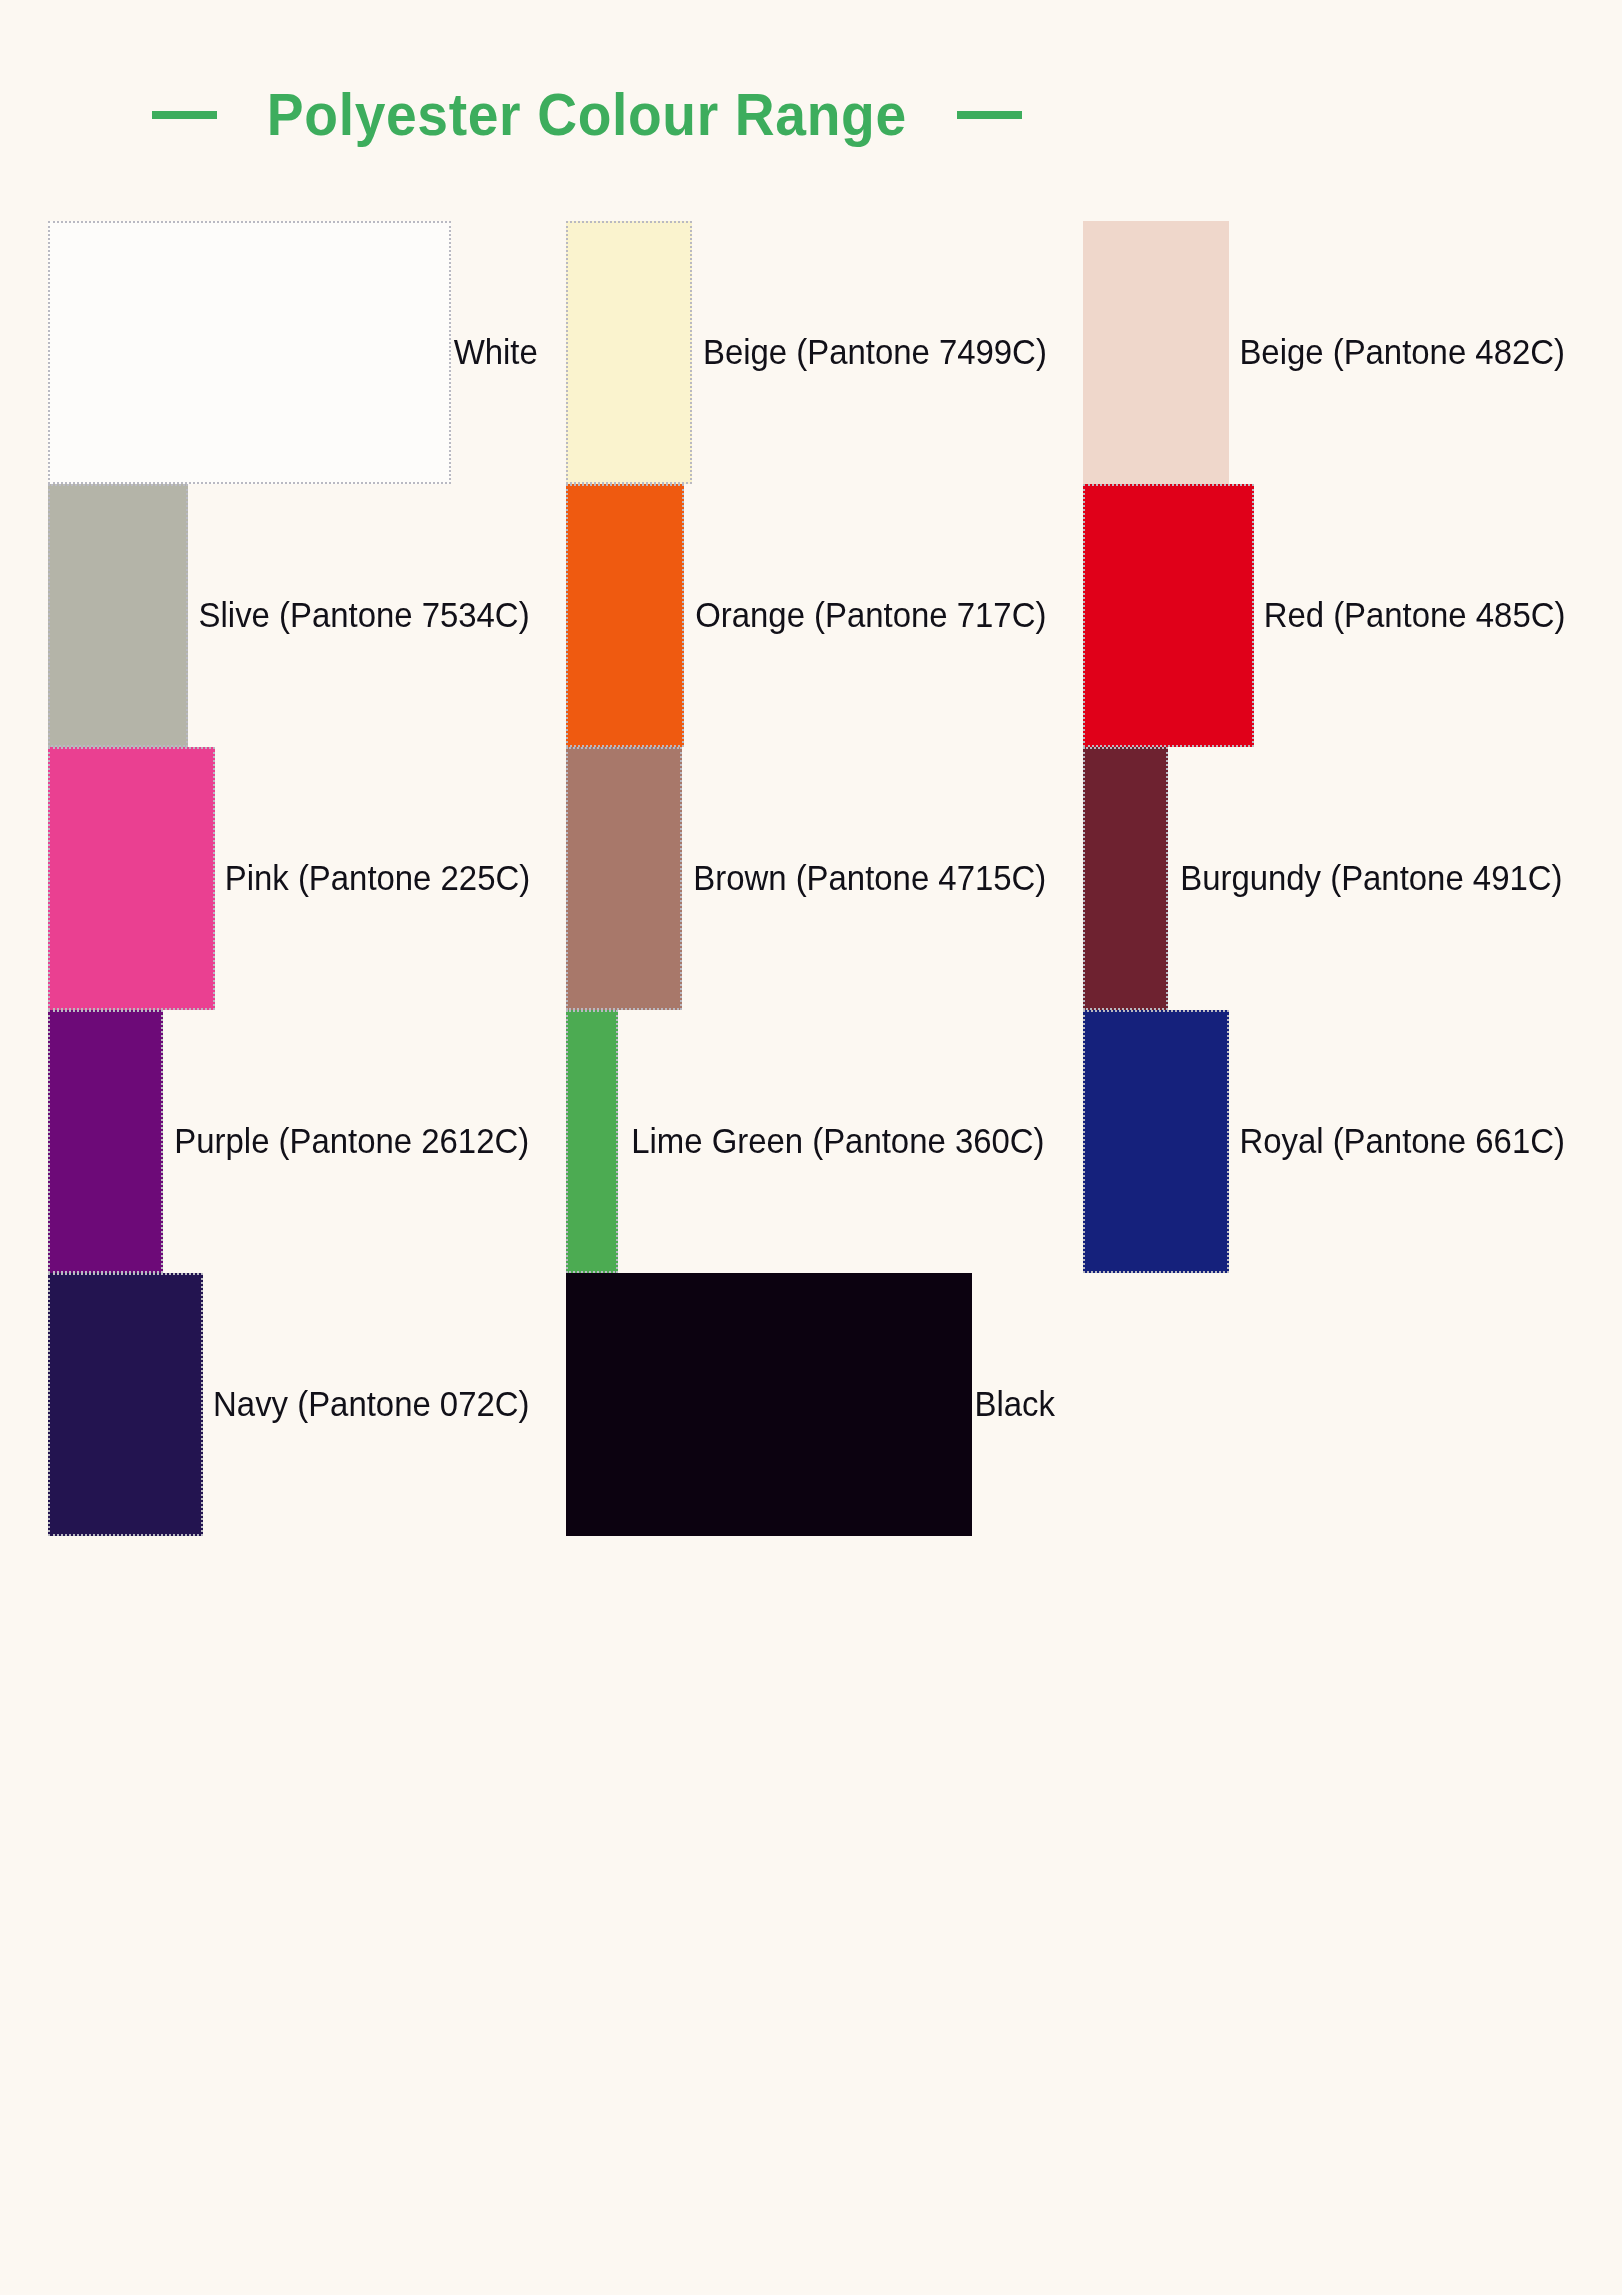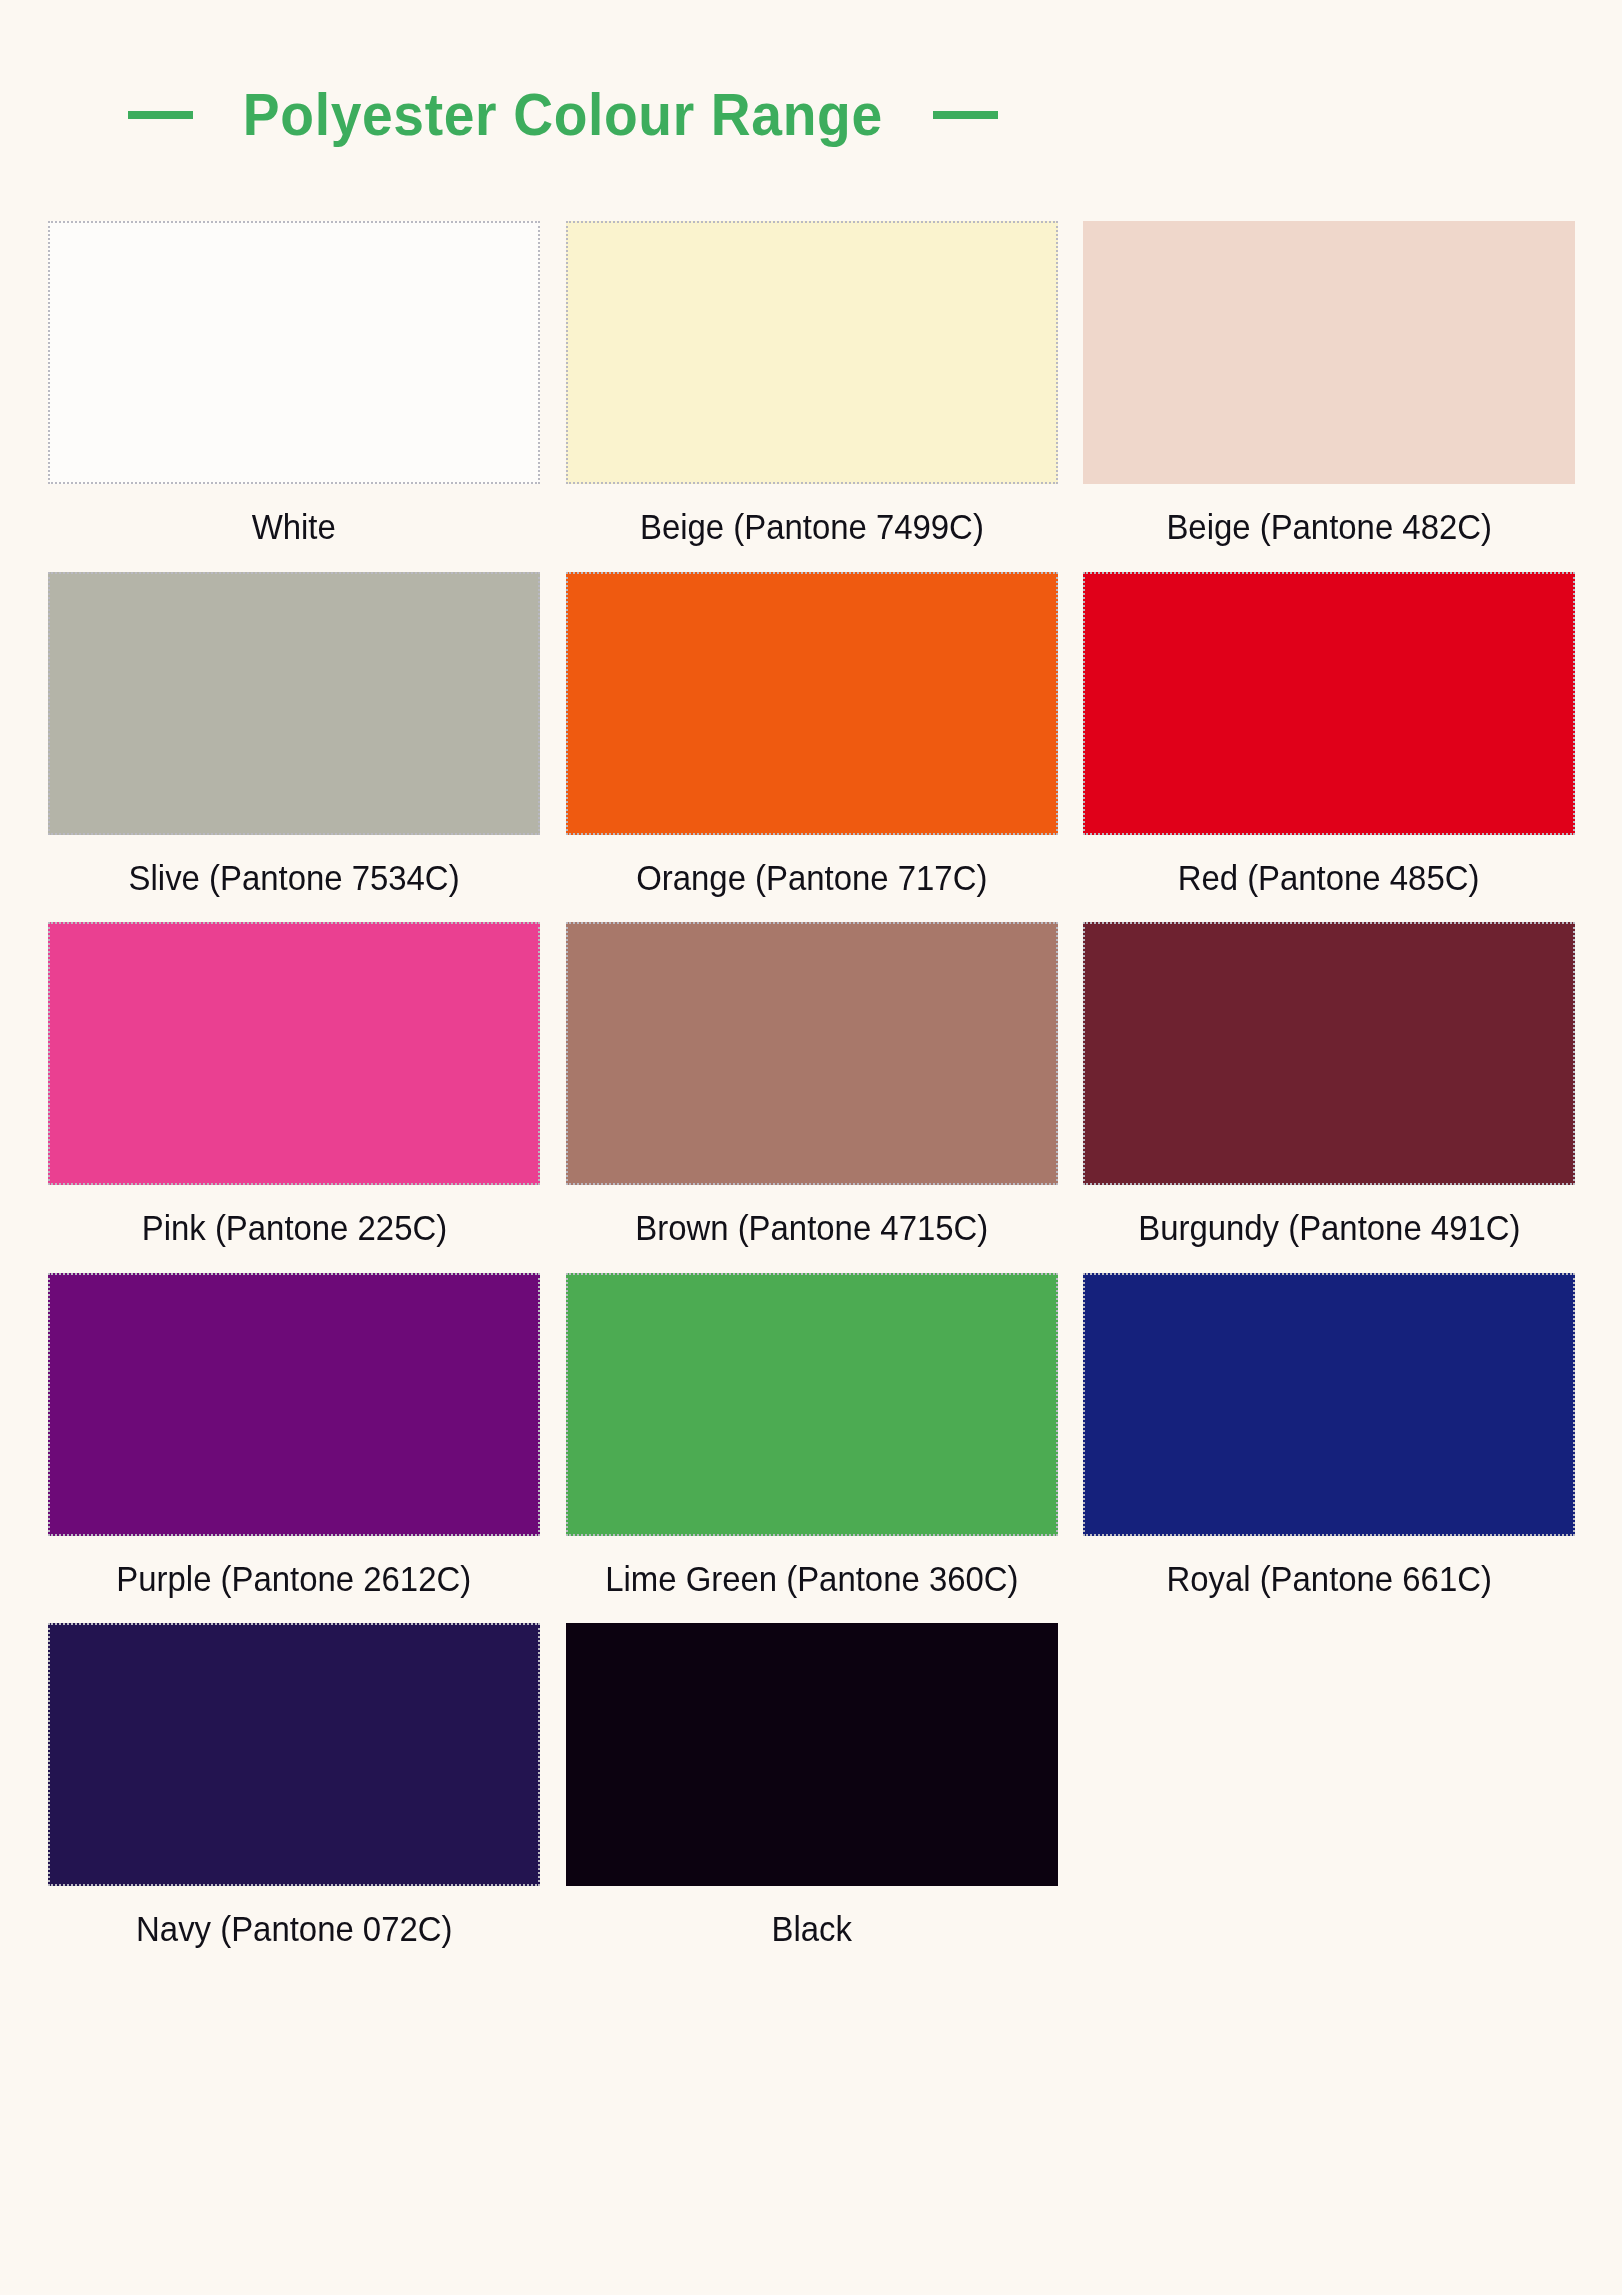--- a/index.html
+++ b/index.html
@@ -26,20 +26,21 @@
   .title-bar {
     position: absolute;
     left: 0;
     top: 79px;
     width: 1126px;
     height: 72px;
     display: flex;
     align-items: center;
     justify-content: center;
     gap: 22px;
+    padding-left: 24px;
   }
   .title-dash {
     width: 65px;
     height: 8.5px;
     background: #3DAD5D;
     flex: 0 0 auto;
   }
   .title-text {
     font-family: "Liberation Sans Narrow", "Liberation Sans", sans-serif;
     font-weight: bold;
@@ -60,21 +61,21 @@
     width: 1527px;
     display: grid;
     grid-template-columns: 492px 492px 492px;
     column-gap: 25.5px;
     row-gap: 0;
   }
 
   .cell {
     width: 492px;
     display: flex;
-    flex-direction: column;
+    flex-direction: row;
     align-items: center;
   }
 
   .swatch {
     width: 492px;
     height: 263px;
     box-sizing: border-box;
     background: #ffffff;
   }
   .swatch.dotted {

